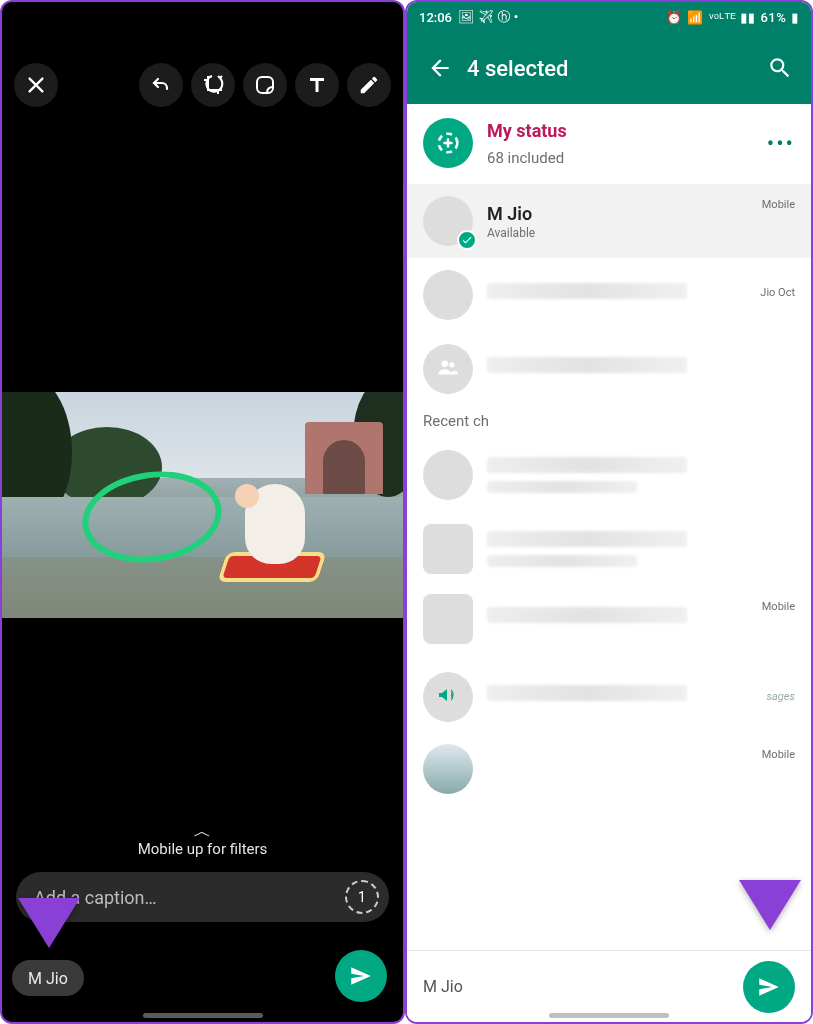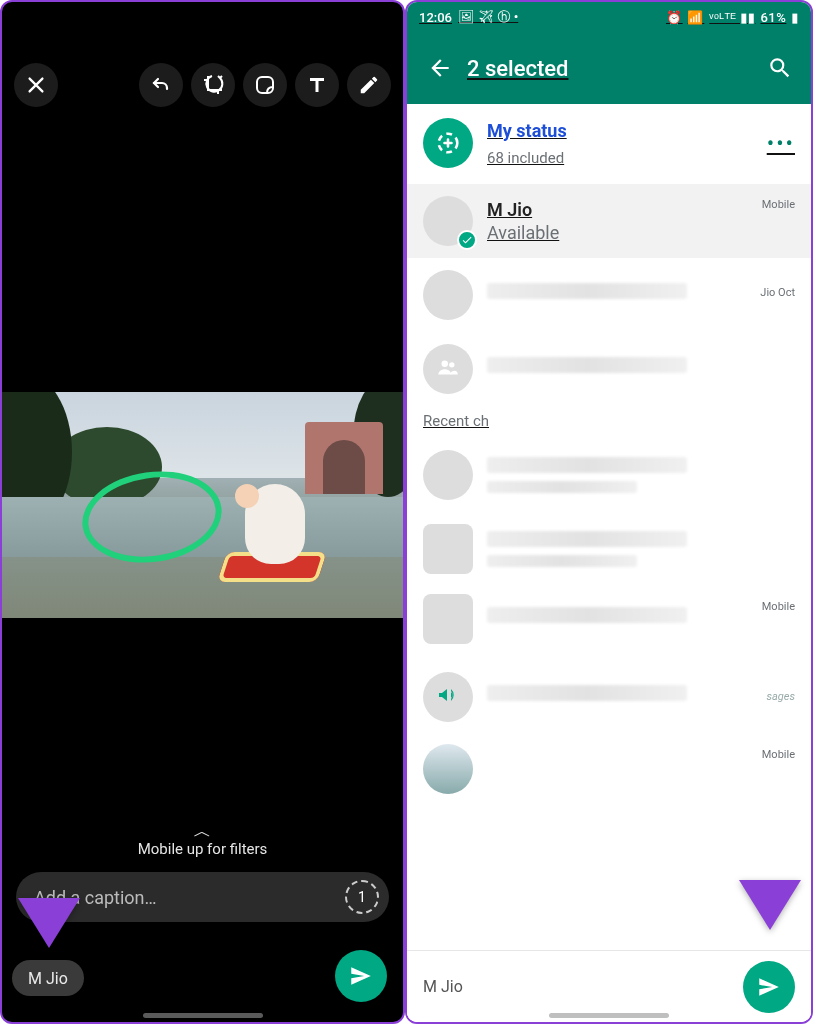--- a/index.html
+++ b/index.html
@@ -12,21 +12,21 @@
     overflow: hidden;
   }
   .screen {
     position: relative;
     height: 1024px;
     border: 2px solid #8a3fd6;
     border-radius: 12px;
     overflow: hidden;
   }
   .screen-left { width: 405px; background:#000; color:#fff; }
-  .screen-right { width: 408px; background:#fff; color:#111; display:flex; flex-direction:column;text-decoration:underline; }
+  .screen-right { width: 408px; background:#fff; color:#111; display:flex; flex-direction:column; }
 
   
   .editor-toolbar {
     position:absolute; top:55px; left:0; right:0; height:55px;
     display:flex; align-items:center; padding:0 12px;
   }
   .tb-close { width:44px; height:44px; border-radius:50%; background:#1c1c1c;
     display:flex; align-items:center; justify-content:center; }
   .tb-group { margin-left:auto; display:flex; gap:8px; }
   .tb-btn { width:44px; height:44px; border-radius:50%; background:#1c1c1c;
@@ -116,41 +116,41 @@
 
   .content{ flex:1; overflow:hidden; position:relative; background:#fff;}
   .mystatus{
     display:flex; align-items:center; padding:14px 16px 16px;
   }
   .mystatus .avatar{
     width:50px; height:50px; border-radius:50%; background:#00a884;
     display:flex; align-items:center; justify-content:center; color:#fff;
     margin-right:14px;
   }
-  .mystatus .txt .ttl{ font-weight:700; font-size:18px; color:#1d4ed8;text-align:center; }
+  .mystatus .txt .ttl{ font-weight:700; font-size:18px; color:#be185d;text-align:center; }
   .mystatus .txt .sub{ font-size:15px; color:#6b7075; margin-top:8px; }
   .mystatus .dots{ margin-left:auto; color:#008069; font-size:22px; letter-spacing:2px; }
 
   .section-label{ padding:6px 16px 8px; color:#6b7075; font-size:15px; }
 
   .contact-row{
     display:flex; align-items:center; padding:10px 16px; min-height:74px;
     position:relative;
   }
   .contact-row.selected{ background:#f2f2f2; }
   .contact-row .av{
     width:50px; height:50px; border-radius:50%; background:#ddd; margin-right:14px;
     position:relative; flex-shrink:0;
   }
   .av .check{
     position:absolute; right:-4px; bottom:-4px; width:20px; height:20px; border-radius:50%;
     background:#00a884; border:2px solid #fff; display:flex; align-items:center; justify-content:center;
   }
   .contact-row .cname{ font-size:18px; font-weight:600; color:#222; }
-  .contact-row .cstatus{ font-size:18px; color:#6b7075; margin-top:2px; }
+  .contact-row .cstatus{ font-size:12px; color:#6b7075; margin-top:2px; }
   .contact-row .type{ position:absolute; right:16px; top:14px; color:#6b7075; font-size:11px; }
   .blur-line{ height:16px; background:linear-gradient(90deg,#eee,#e2e2e2,#f0f0f0); border-radius:3px; filter:blur(1.5px); }
   .blur-name{ width:200px; margin-bottom:8px; }
   .blur-sub{ width:150px; height:12px; }
 
   .crown-av{ background:radial-gradient(circle at 50% 45%, #f6cf5e 0 45%, #d9c8f2 46% 100%); }
   .group-av{ background:#cfd3d6; display:flex; align-items:center; justify-content:center; color:#fff; }
   .tan-av{ background:#f2e3c8; }
   .ann-av{ background:#e9f7ec; display:flex; align-items:center; justify-content:center; color:#00a884;}
   .flower-av{ background: radial-gradient(circle at 50% 35%, #e9a6c4 0 28%, #fff 0 40%, #6f8a53 0 100%);}
@@ -296,21 +296,21 @@
   </div>
 
   <div class="appbar">
     <div class="back">
       <span class="icon">
         <svg width="26" height="26" viewBox="0 0 24 24" fill="#fff">
             <path d="M20 11H7.83l5.59-5.59L12 4l-8 8 8 8 1.41-1.41L7.83 13H20z"></path>
           </svg>
       </span>
     </div>
-    <div class="title">2 selected</div>
+    <div class="title">4 selected</div>
     <div class="search">
       <span class="icon">
         <svg width="26" height="26" viewBox="0 0 24 24" fill="#fff">
             <path d="M15.5 14h-.79l-.28-.27A6.47 6.47 0 0 0 16 9.5 6.5 6.5 0 1 0 9.5 16c1.61 0 3.09-.59 4.23-1.57l.27.28v.79l5 5L20.49 19l-5-5zM9.5 14A4.5 4.5 0 1 1 14 9.5 4.49 4.49 0 0 1 9.5 14z"></path>
           </svg>
       </span>
     </div>
   </div>
 
   <div class="content">

